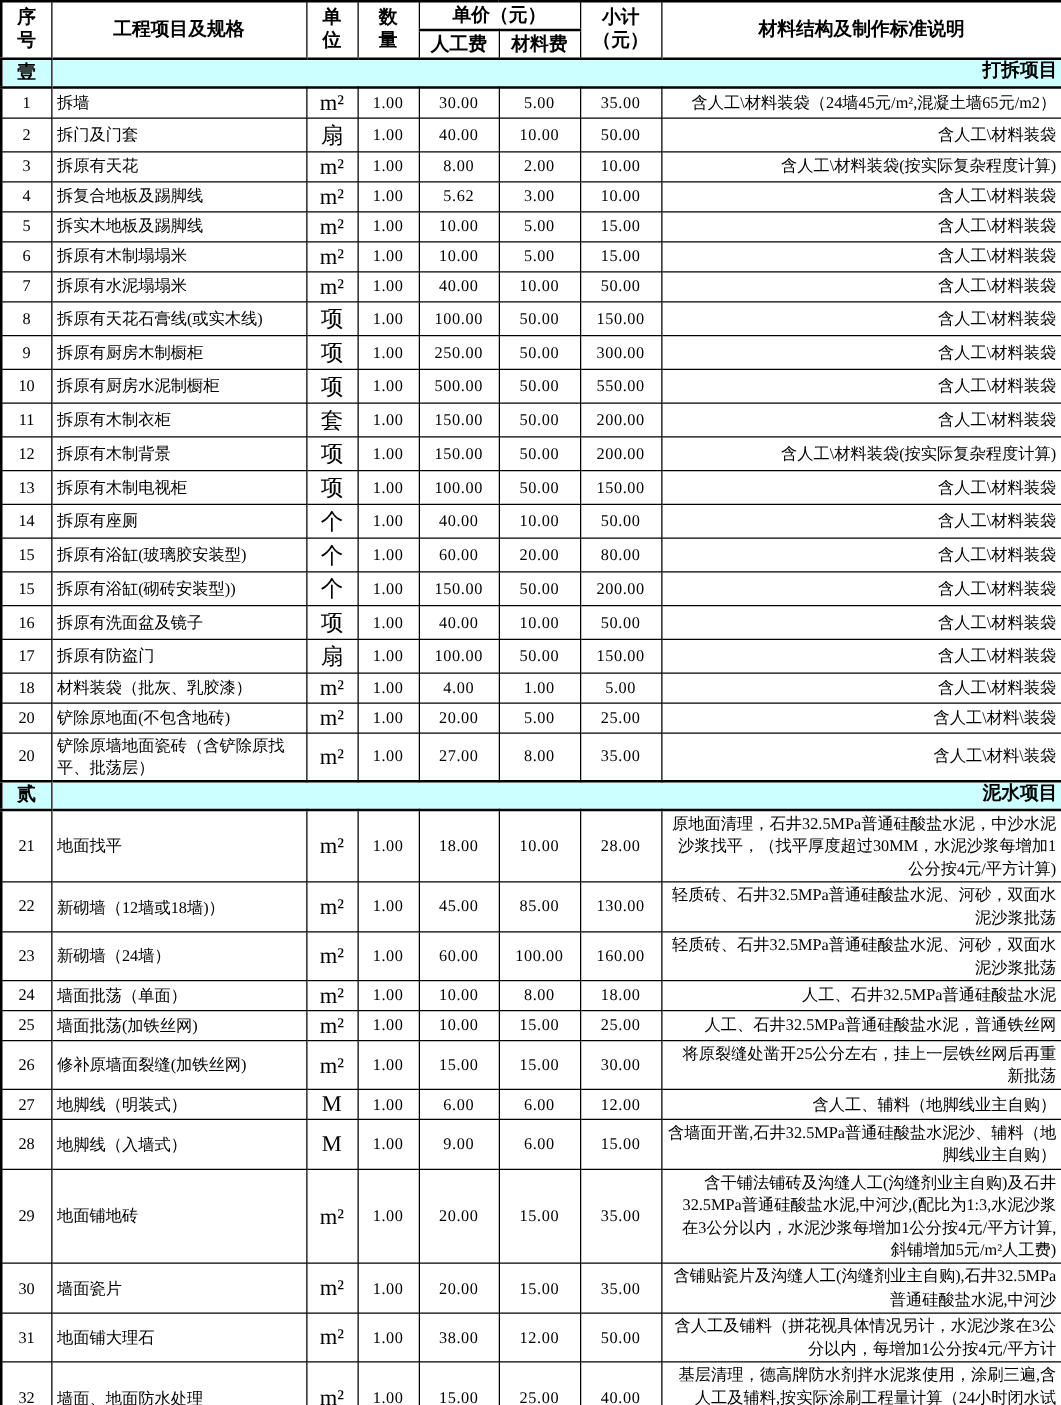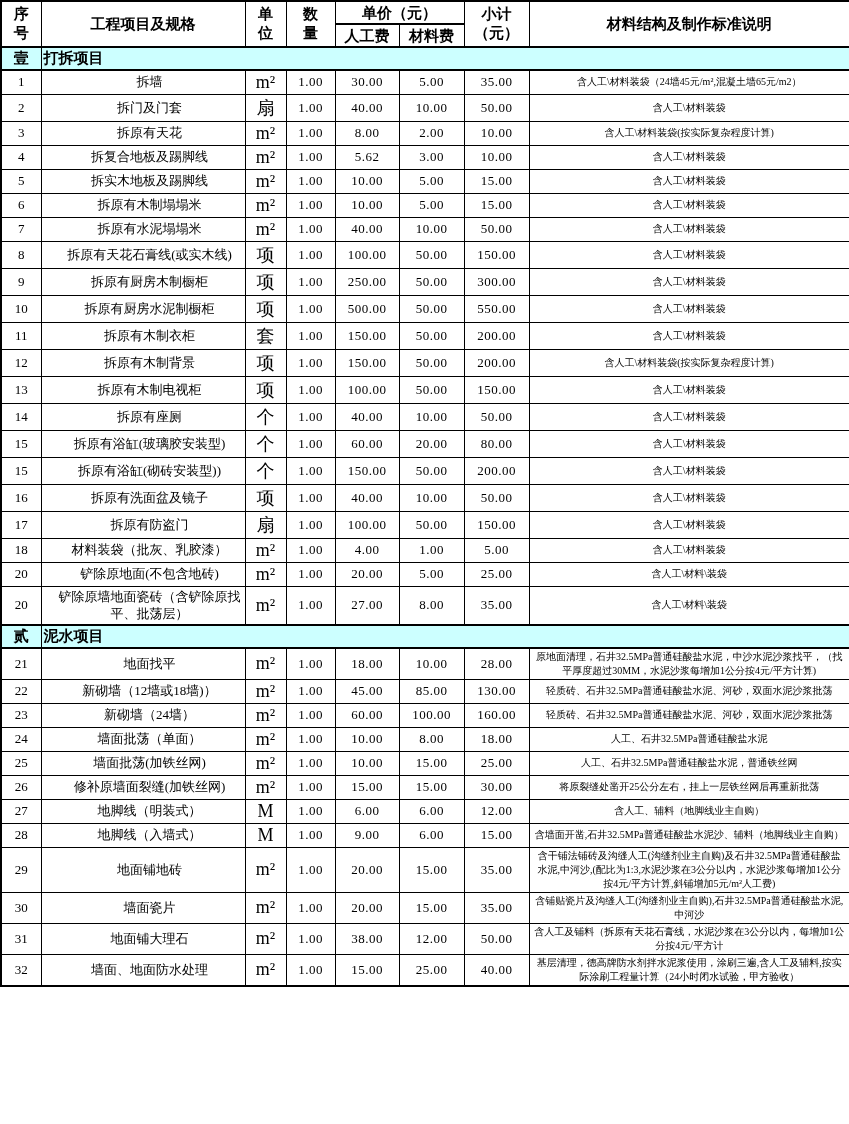--- a/index.html
+++ b/index.html
@@ -37,26 +37,26 @@
   tbody tr{height:22px;}
   tr.sec td{
     background:#ccffff;
     font-weight:bold;
     font-size:15px;
     border-top:2px solid #000;
     border-bottom:2px solid #000;
     line-height:1.25;
   }
   td.sec-index{text-align:center;}
-  td.sec-title{text-align:left;padding-left:2px;}
+  td.sec-title{text-align:right;padding-left:2px;font-family:Liberation Mono, monospace;}
   td.c-seq{text-align:center;font-size:13px;}
-  td.c-item{text-align:center;font-size:13px;padding-left:16px;line-height:1.35;}
+  td.c-item{text-align:left;font-size:13px;padding-left:4px;line-height:1.35;}
   td.c-unit{text-align:center;font-size:18px;}
   td.c-num{text-align:center;font-size:13px;letter-spacing:0.5px;}
-  td.c-desc{text-align:center;font-size:10px;line-height:1.4;padding:1px 4px;}
+  td.c-desc{text-align:right;font-size:13px;line-height:1.4;padding:1px 4px;}
 </style>
 </head>
 <body>
 
 <table>
   <colgroup>
     <col style="width:40px">
     <col style="width:204px">
     <col style="width:41px">
     <col style="width:49px">
@@ -403,21 +403,21 @@
         <td class="c-desc">含铺贴瓷片及沟缝人工(沟缝剂业主自购),石井32.5MPa普通硅酸盐水泥,中河沙</td>
       </tr>
       <tr>
         <td class="c-seq">31</td>
         <td class="c-item">地面铺大理石</td>
         <td class="c-unit">m²</td>
         <td class="c-num">1.00</td>
         <td class="c-num">38.00</td>
         <td class="c-num">12.00</td>
         <td class="c-num">50.00</td>
-        <td class="c-desc">含人工及铺料（拆原有天花石膏线，水泥沙浆在3公分以内，每增加1公分按4元/平方计</td>
+        <td class="c-desc">含人工及铺料（拼花视具体情况另计，水泥沙浆在3公分以内，每增加1公分按4元/平方计</td>
       </tr>
       <tr>
         <td class="c-seq">32</td>
         <td class="c-item">墙面、地面防水处理</td>
         <td class="c-unit">m²</td>
         <td class="c-num">1.00</td>
         <td class="c-num">15.00</td>
         <td class="c-num">25.00</td>
         <td class="c-num">40.00</td>
         <td class="c-desc">基层清理，德高牌防水剂拌水泥浆使用，涂刷三遍,含人工及辅料,按实际涂刷工程量计算（24小时闭水试验，甲方验收）</td>

